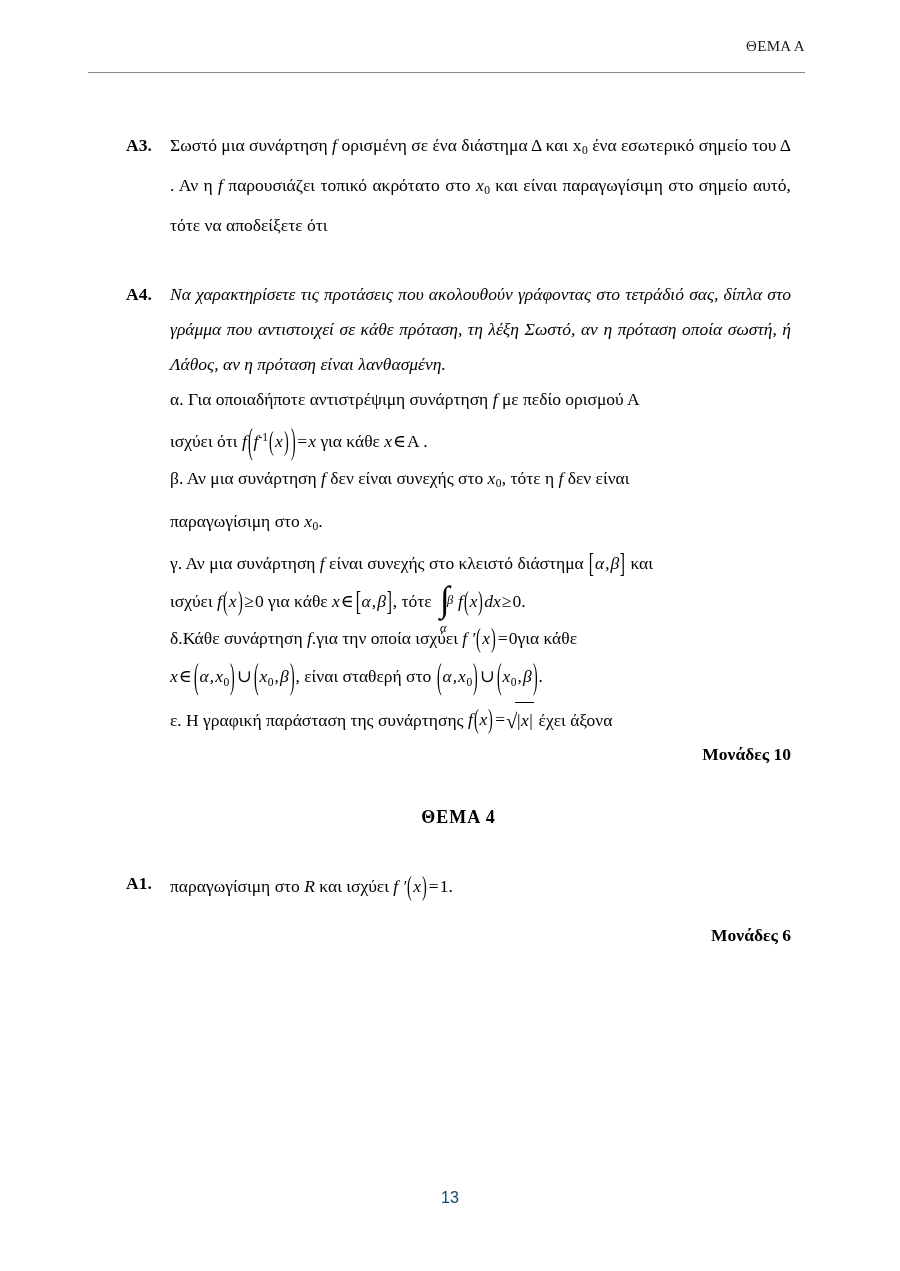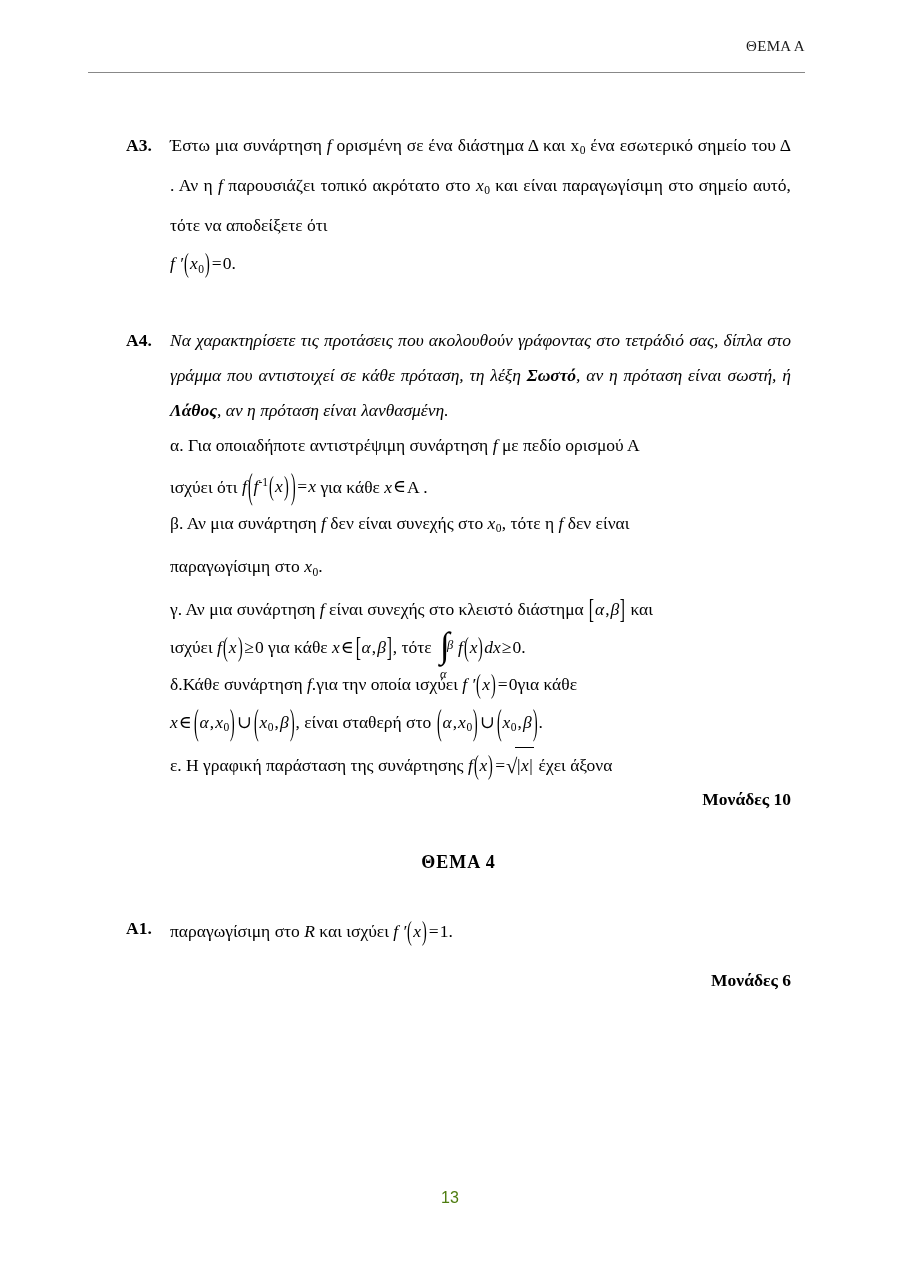--- a/index.html
+++ b/index.html
@@ -65,21 +65,21 @@
 
   p.just {
     margin: 0;
     font-size: 17.5px;
     line-height: 35px;
     text-align: justify;
     text-justify: inter-word;
   }
   p.just.last-line-left { text-align-last: left; }
   p.ital { font-style: italic; }
-  p.ital b { font-weight: bold; font-style: italic; }
+  p.ital b { font-weight: normal; font-style: italic; }
 
   .marks {
     margin: 0;
     font-weight: bold;
     font-size: 17.5px;
     text-align: right;
     line-height: 30px;
   }
 
   .theme-title {
@@ -197,64 +197,59 @@
 
   
   .page-number {
     position: absolute;
     top: 1189px;
     left: 0;
     width: 900px;
     text-align: center;
     font-family: "Liberation Sans", "DejaVu Sans", sans-serif;
     font-size: 16px;
-    color: #4d7c0f;
+    color: #0c4a6e;
   }
 </style>
 </head>
 <body>
 
 <div class="page">
 
   <div class="header">ΘΕΜΑ Α</div>
   <div class="header-rule"></div>
 
   <div class="content">
 
     <div class="block">
       <div class="tag">A3.</div>
       <div class="body-col">
         <p class="just">
-          <span>Έστω μια συνάρτηση</span>
+          <span>Σωστό μια συνάρτηση</span>
           <span class="m mi">f</span>
           <span>ορισμένη σε ένα διάστημα Δ και</span>
           <span class="m"><span class="up">x</span><sub class="sb">0</sub></span>
           <span>ένα</span>
           <span>εσωτερικό σημείο του Δ . Αν η</span>
           <span class="m mi">f</span>
           <span>παρουσιάζει τοπικό ακρότατο στο</span>
           <span class="m"><span class="mi">x</span><sub class="sb">0</sub></span>
           <span>και είναι παραγωγίσιμη στο σημείο αυτό, τότε να αποδείξετε ότι</span>
         </p>
-        <p class="eqline">
-          <span class="m">
-            <span class="mi">f ′</span><span class="paren">(</span><span class="mi">x</span><sub class="sb">0</sub><span class="paren">)</span><span class="mo">=</span><span class="mn">0</span><span class="mn">.</span>
-          </span>
-        </p>
       </div>
     </div>
 
     <div class="spacer-xs"></div>
 
     <div class="spacer-md"></div>
 
     <div class="block">
       <div class="tag">A4.</div>
       <div class="body-col">
-        <p class="just ital last-line-left"><span>Να χαρακτηρίσετε τις προτάσεις που ακολουθούν γράφοντας στο τετράδιό σας, δίπλα στο γράμμα που αντιστοιχεί σε κάθε πρόταση, τη λέξη </span><b>Σωστό</b><span>, αν η πρόταση είναι σωστή, ή </span><b>Λάθος</b><span>, αν η πρόταση είναι λανθασμένη.</span></p>
+        <p class="just ital last-line-left"><span>Να χαρακτηρίσετε τις προτάσεις που ακολουθούν γράφοντας στο τετράδιό σας, δίπλα στο γράμμα που αντιστοιχεί σε κάθε πρόταση, τη λέξη </span><b>Σωστό</b><span>, αν η πρόταση οποία σωστή, ή </span><b>Λάθος</b><span>, αν η πρόταση είναι λανθασμένη.</span></p>
 
         <p class="just">
           <span>α.</span>
           <span>Για οποιαδήποτε αντιστρέψιμη συνάρτηση</span>
           <span class="m mi">f</span>
           <span>με πεδίο ορισμού Α</span>
         </p>
         <p class="eqline">
           <span>ισχύει ότι</span>
           <span class="m"><span class="mi">f</span><span class="paren-lg">(</span><span class="mi">f</span><sup class="sp">-1</sup><span class="paren">(</span><span class="mi">x</span><span class="paren">)</span><span class="paren-lg">)</span><span class="mo">=</span><span class="mi">x</span></span>

